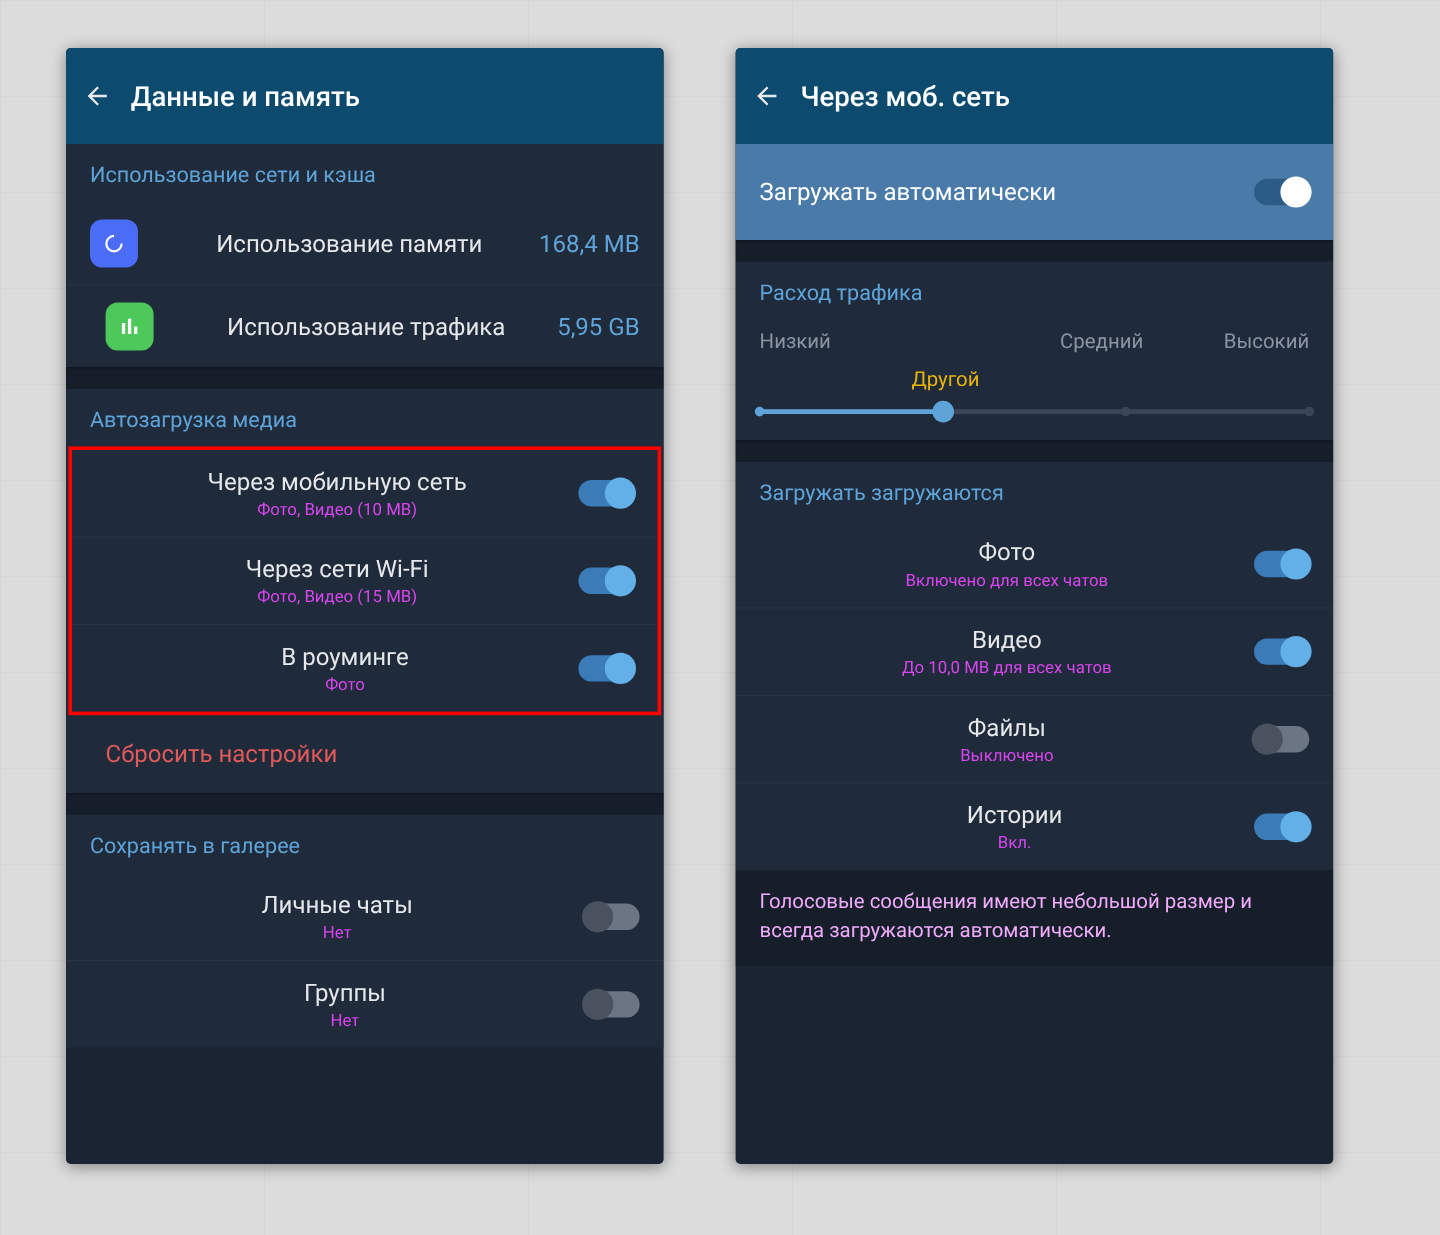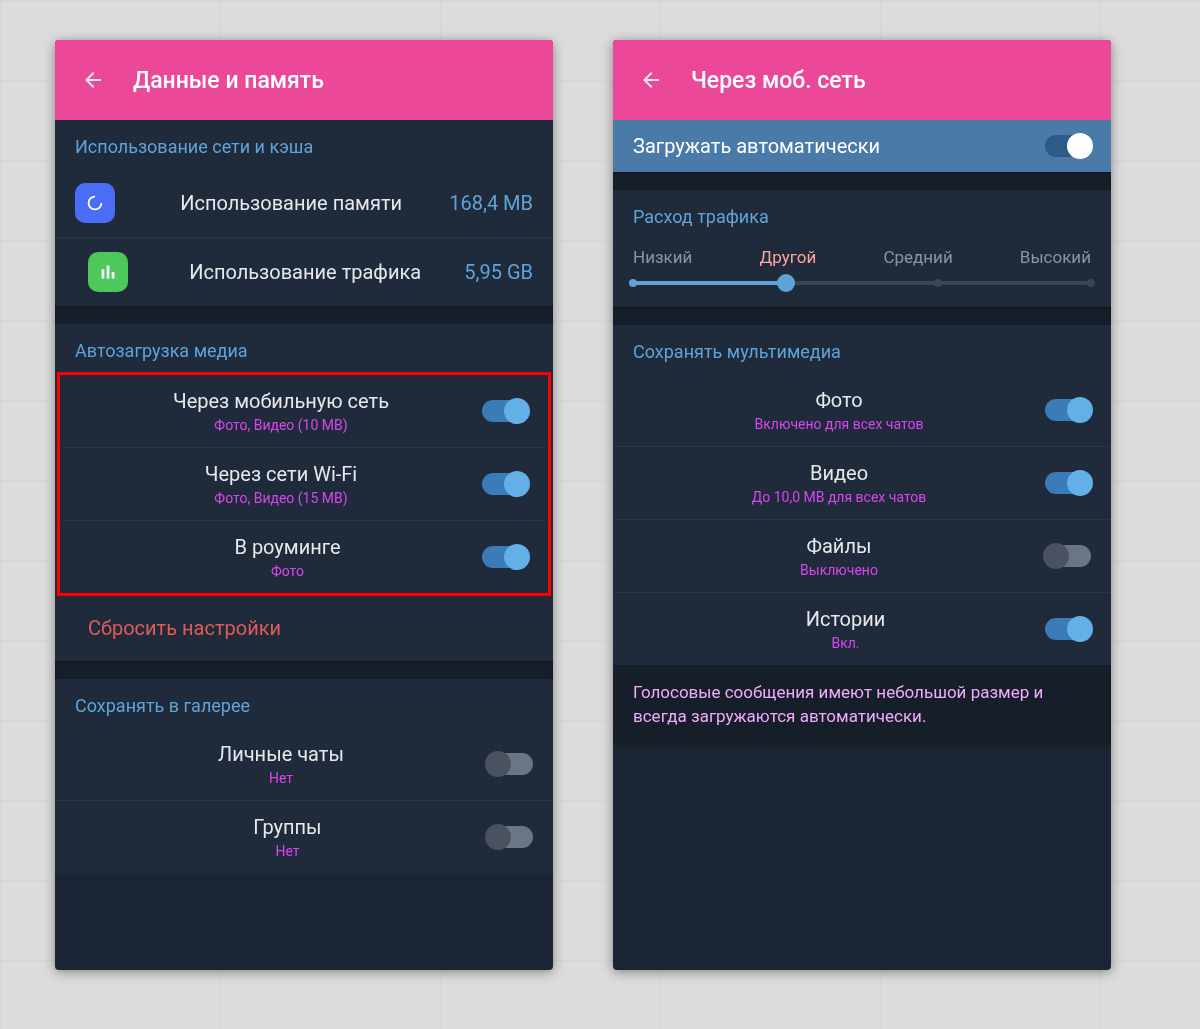--- a/index.html
+++ b/index.html
@@ -21,25 +21,25 @@
     background: #1a2432;
     border-radius: 4px;
     overflow: hidden;
     box-shadow: 0 2px 12px rgba(0,0,0,0.4);
     color: #e6e8eb;
     display: flex;
     flex-direction: column;
   }
   .header {
     height: 80px;
-    background: #ec4899;
+    background: #0c4a6e;
     display: flex;
     align-items: center;
-    padding: 0 26px;
-    gap: 28px;
+    padding: 0 14px;
+    gap: 16px;
     flex-shrink: 0;
   }
   .back-arrow {
     width: 24px; height: 24px;
     display: flex; align-items: center; justify-content: center;
     cursor: pointer;
   }
   .back-arrow svg { width: 24px; height: 24px; fill: #e6e8eb; }
   .header-title { font-size: 23px; font-weight: 500; color: #fff; }
   .section-gap { height: 18px; background: #161e2a; flex-shrink: 0; box-shadow: inset 0 1px 2px rgba(0,0,0,0.3); }
@@ -97,28 +97,28 @@
   .highlight-box {
     border: 3px solid #ff0000;
     margin: -1px 2px;
   }
   
   .master-row {
     background: #4a7ba8;
     display: flex;
     align-items: center;
     padding: 0 20px;
-    height: 52px;
+    height: 80px;
     cursor: pointer;
   }
   .master-row .row-title { flex: 1; color: #fff; font-size: 20px; }
   .slider-area { padding: 0 20px 22px; }
   .slider-labels { display: flex; justify-content: space-between; margin: 8px 0 14px; }
   .slider-labels span { font-size: 17px; color: #8a94a3; }
-  .slider-labels span.active { color: #fca5a5; }
+  .slider-labels span.active { color: #eab308; margin-top: 32px; }
   .slider-track {
     position: relative;
     height: 4px;
     background: #3a4656;
     border-radius: 2px;
   }
   .slider-fill {
     position: absolute; left: 0; top: 0; height: 100%;
     background: #5fa4d9; border-radius: 2px;
   }
@@ -267,21 +267,21 @@
         <div class="slider-dot" style="left:66.6%"></div>
         <div class="slider-dot" style="left:100%"></div>
         <div class="slider-thumb" style="left:33.3%"></div>
       </div>
     </div>
   </div>
 
   <div class="section-gap"></div>
 
   <div class="section">
-    <div class="section-header">Сохранять мультимедиа</div>
+    <div class="section-header">Загружать загружаются</div>
     <div class="row">
       <div class="row-text">
         <div class="row-title">Фото</div>
         <div class="row-sub">Включено для всех чатов</div>
       </div>
       <div class="toggle on"></div>
     </div>
     <div class="row">
       <div class="row-text">
         <div class="row-title">Видео</div>

